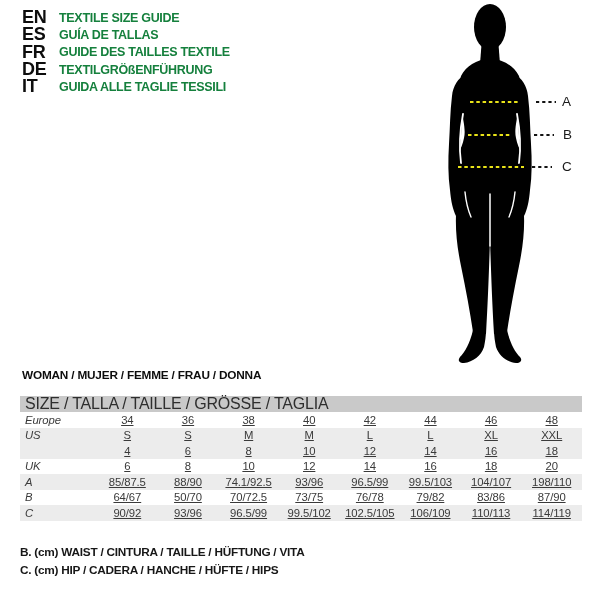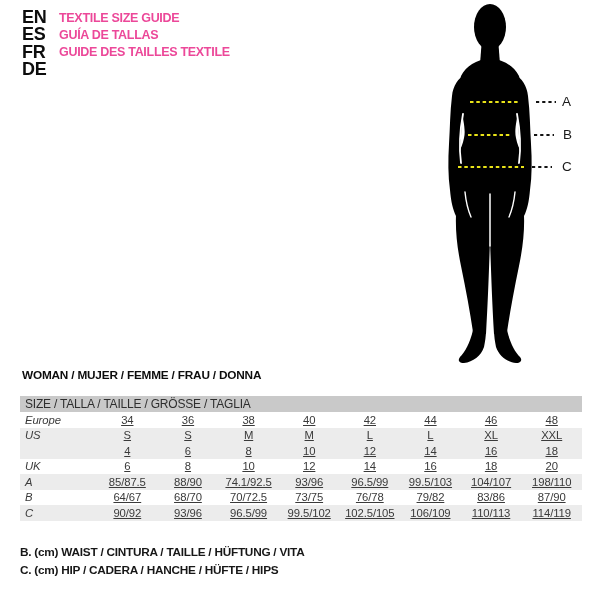--- a/index.html
+++ b/index.html
@@ -14,21 +14,21 @@
 
   
   .lang-block { position:absolute; left:22px; top:9px; }
   .lang-line { display:flex; height:17.3px; align-items:center; }
   .lang-code {
     width:37px; font-size:18px; font-weight:700;
     letter-spacing:-0.3px; color:#0d0d0d;
   }
   .lang-text {
     font-size:12.5px; font-weight:700;
-    letter-spacing:-0.3px; color:#ec4899; white-space:nowrap;
+    letter-spacing:-0.3px; color:#15803d; white-space:nowrap;
   }
 
   
   .figure-svg { position:absolute; left:420px; top:0; width:170px; height:370px; }
   .measure-label {
     position:absolute; font-size:13.5px; font-weight:500; color:#1a1a1a;
     width:18px; text-align:left;
   }
 
   
@@ -36,21 +36,21 @@
     position:absolute; left:22px; top:368px;
     font-size:11.8px; font-weight:700; letter-spacing:-0.2px; color:#0d0d0d;
     white-space:nowrap;
   }
 
   
   .size-table { position:absolute; left:20px; top:396px; width:562px; }
   .thead {
     height:16px; line-height:16px;
     background:var(--header-bg, #c9c9c9);
-    font-size:12px; font-weight:400; letter-spacing:-0.2px;
+    font-size:16px; font-weight:400; letter-spacing:-0.2px;
     color:#2e2e2e; padding-left:5px; white-space:nowrap;
   }
   .trow { display:flex; height:15.5px; align-items:center; }
   .trow.shaded { background:var(--row-bg, #ececec); }
   .tlabel {
     width:77px; padding-left:5px;
     font-size:11.3px; color:#3a3a3a; letter-spacing:-0.1px;font-style:italic;
   }
   .tcell {
     flex:1 1 0; text-align:center;
@@ -78,20 +78,25 @@
   <div class="lang-line">
     <span class="lang-code">ES</span>
     <span class="lang-text">GUÍA DE TALLAS</span>
   </div>
   <div class="lang-line">
     <span class="lang-code">FR</span>
     <span class="lang-text">GUIDE DES TAILLES TEXTILE</span>
   </div>
   <div class="lang-line">
     <span class="lang-code">DE</span>
+    <span class="lang-text">TEXTILGRÖßENFÜHRUNG</span>
+  </div>
+  <div class="lang-line">
+    <span class="lang-code">IT</span>
+    <span class="lang-text">GUIDA ALLE TAGLIE TESSILI</span>
   </div>
 </div>
 
 <svg class="figure-svg" viewBox="0 0 170 370" aria-hidden="true">
   <g fill="#000000">
 
     <ellipse cx="70" cy="27" rx="16" ry="23"></ellipse>
 
     <path d="M62,38 L78,38 L80,64 L60,64 Z"></path>
 
@@ -240,21 +245,21 @@
         <div class="tcell">74.1/92.5</div>
         <div class="tcell">93/96</div>
         <div class="tcell">96.5/99</div>
         <div class="tcell">99.5/103</div>
         <div class="tcell">104/107</div>
         <div class="tcell">198/110</div>
       </div>
       <div class="trow">
         <div class="tlabel">B</div>
         <div class="tcell">64/67</div>
-        <div class="tcell">68/70</div>
+        <div class="tcell">50/70</div>
         <div class="tcell">70/72.5</div>
         <div class="tcell">73/75</div>
         <div class="tcell">76/78</div>
         <div class="tcell">79/82</div>
         <div class="tcell">83/86</div>
         <div class="tcell">87/90</div>
       </div>
       <div class="trow shaded">
         <div class="tlabel">C</div>
         <div class="tcell">90/92</div>

